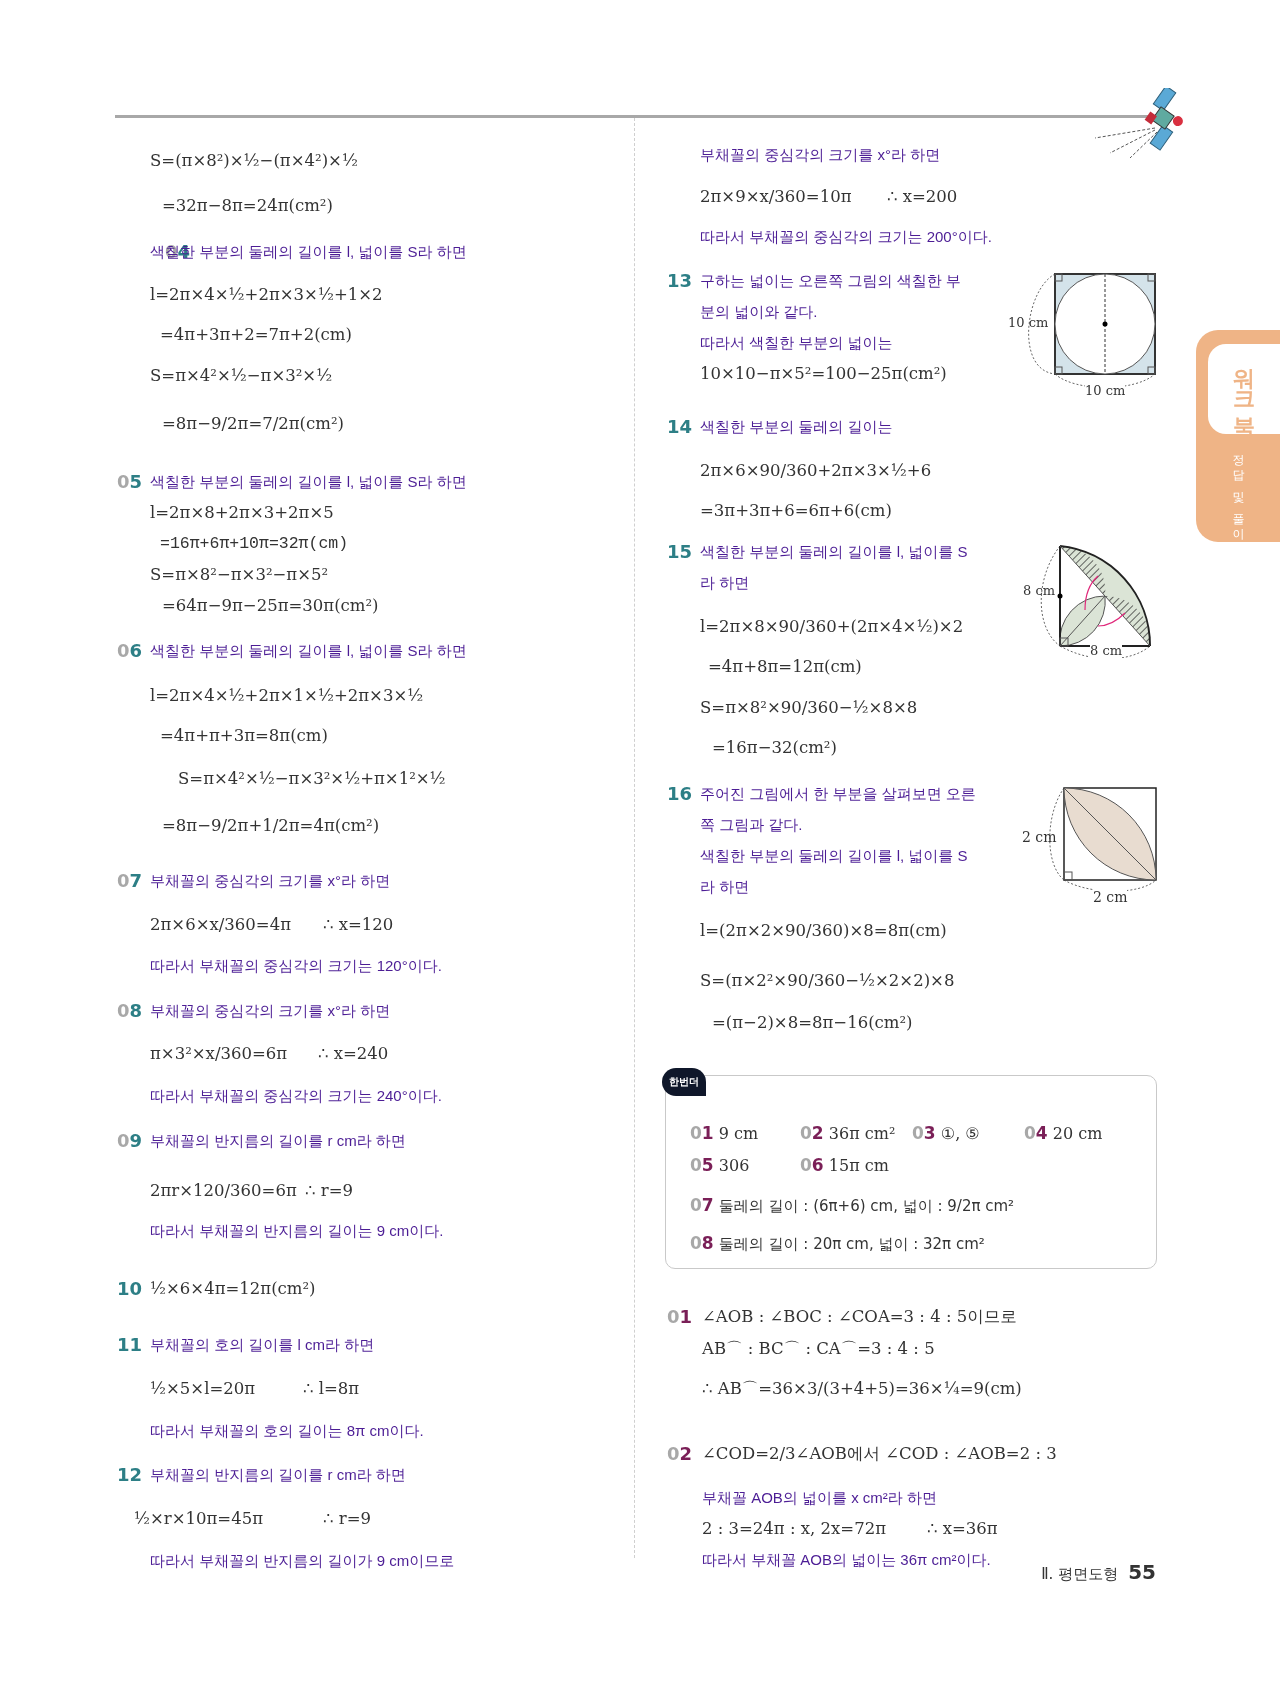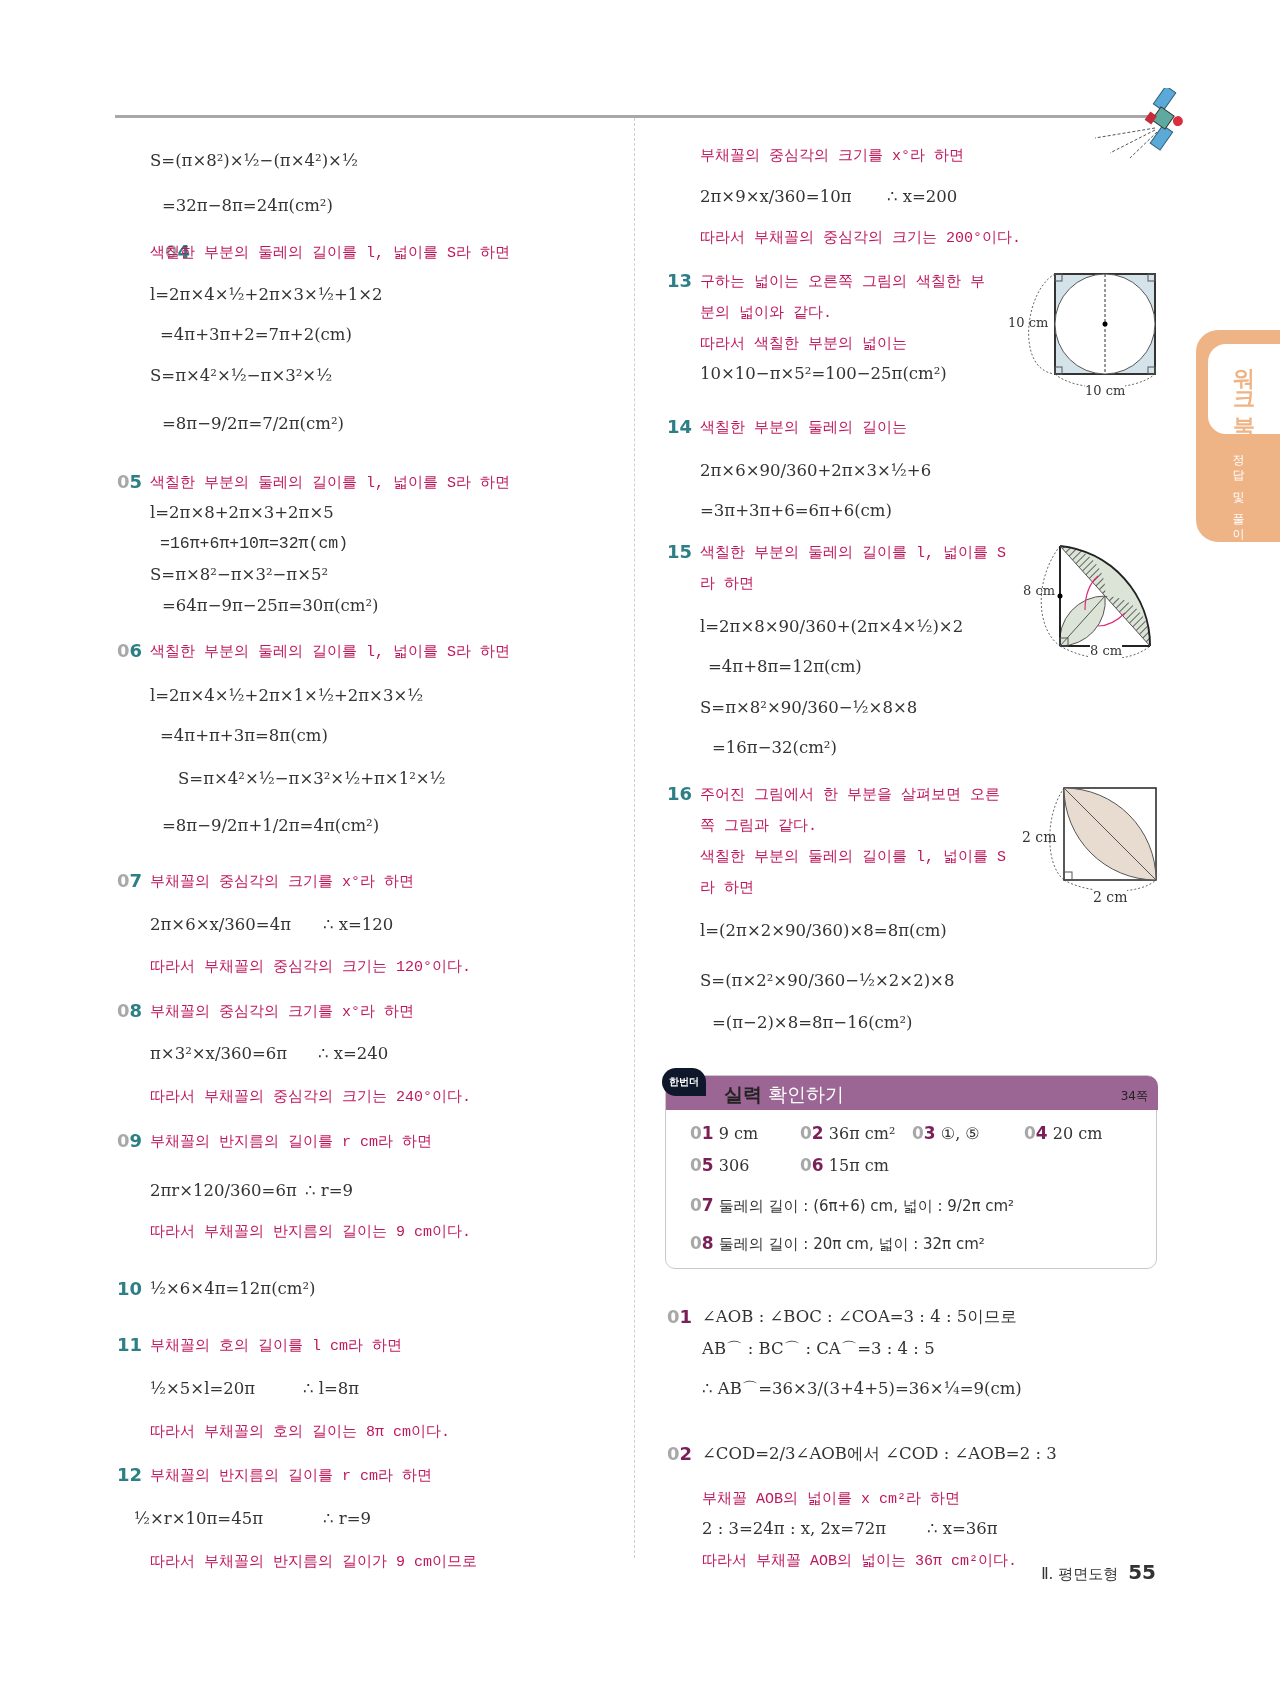--- a/index.html
+++ b/index.html
@@ -11,21 +11,21 @@
 
   .satellite { position: absolute; left: 1085px; top: 88px; width: 100px; height: 70px; }
 
   .side-tab { position: absolute; left: 1196px; top: 330px; width: 84px; height: 212px; background: #efb486; border-radius: 22px 0 0 22px; }
   .side-tab-inner { position: absolute; left: 12px; top: 14px; width: 72px; height: 90px; background: #ffffff; border-radius: 18px 0 0 18px; display: flex; align-items: center; justify-content: center; }
   .side-tab-title { writing-mode: vertical-rl; font-family: "DejaVu Sans", sans-serif; font-weight: bold; color: #efb486; font-size: 22px; letter-spacing: 2px; }
   .side-tab-sub { position: absolute; left: 0; top: 116px; width: 84px; height: 90px; display: flex; justify-content: center; }
   .side-tab-subtext { writing-mode: vertical-rl; font-family: "DejaVu Sans", sans-serif; color: #ffffff; font-size: 12px; letter-spacing: 3px; }
 
   .line { position: absolute; white-space: nowrap; font-size: 16.5px; line-height: 22px; color: #333; }
-  .line .txt { font-family: Liberation Mono, monospace; font-size: 15px; color: #be185d; }
+  .line .txt { font-family: Liberation Sans, sans-serif; font-size: 15px; color: #4c1d95; }
   .qnum { position: absolute; font-family: "DejaVu Sans", sans-serif; font-weight: bold; font-size: 18px; line-height: 22px; }
   .qnum .d1 { color: #a8a8a8; }
   .qnum .d2 { color: #2d7f86; }
   .qnum.solid { color: #2d7f86; }
 
   
   .answer-box { position: absolute; left: 665px; top: 1075px; width: 492px; height: 194px; border: 1px solid #c9c9c9; border-radius: 10px; }
   .answer-header { position: absolute; left: 0; top: 0; width: 492px; height: 34px; background: #9b6693; border-radius: 10px 10px 0 0; }
   .answer-badge { position: absolute; left: -4px; top: -8px; width: 44px; height: 28px; background: #0f172a; border-radius: 14px 14px 0 14px; color: #fff; font-family: "DejaVu Sans", sans-serif; font-size: 10px; font-weight: bold; display: flex; align-items: center; justify-content: center; }
   .answer-title { position: absolute; left: 58px; top: 6px; font-family: "DejaVu Sans", sans-serif; font-size: 19px; color: #fff; }
@@ -216,24 +216,20 @@
     <path d="M24 100 C 50 115, 100 115, 116 100" fill="none" stroke="#666" stroke-dasharray="2,2"></path>
     <rect x="24" y="8" width="92" height="92" fill="#ffffff" stroke="#222" stroke-width="1.5"></rect>
     <path d="M24 8 A 92 92 0 0 1 116 100 A 92 92 0 0 1 24 8 Z" fill="#e8dcd0" stroke="#555"></path>
     <line x1="24" y1="8" x2="116" y2="100" stroke="#555"></line>
     <rect x="24" y="92" width="8" height="8" fill="none" stroke="#555"></rect>
   </svg>
   <div class="line" style="left:1022px; top:826px; font-size:14px;">2 cm</div>
   <div class="line" style="left:1093px; top:886px; font-size:14px; background:#fff;">2 cm</div>
 
   <div class="answer-box">
-    <div class="answer-header">
-      <div class="answer-title"><b>실력</b><span> 확인하기</span></div>
-      <div class="answer-page">34쪽</div>
-    </div>
     <div class="answer-badge">한번더</div>
 
     <div class="ans" style="left:24px; top:46px;"><span class="an"><span class="d1">0</span><span class="d2">1</span></span> <span>9 cm</span></div>
     <div class="ans" style="left:134px; top:46px;"><span class="an"><span class="d1">0</span><span class="d2">2</span></span> <span>36π cm²</span></div>
     <div class="ans" style="left:246px; top:46px;"><span class="an"><span class="d1">0</span><span class="d2">3</span></span> <span>①, ⑤</span></div>
     <div class="ans" style="left:358px; top:46px;"><span class="an"><span class="d1">0</span><span class="d2">4</span></span> <span>20 cm</span></div>
     <div class="ans" style="left:24px; top:78px;"><span class="an"><span class="d1">0</span><span class="d2">5</span></span> <span>306</span></div>
     <div class="ans" style="left:134px; top:78px;"><span class="an"><span class="d1">0</span><span class="d2">6</span></span> <span>15π cm</span></div>
     <div class="ans" style="left:24px; top:118px;"><span class="an"><span class="d1">0</span><span class="d2">7</span></span> <span class="txt">둘레의 길이 : (6π+6) cm, 넓이 : 9/2π cm²</span></div>
     <div class="ans" style="left:24px; top:156px;"><span class="an"><span class="d1">0</span><span class="d2">8</span></span> <span class="txt">둘레의 길이 : 20π cm, 넓이 : 32π cm²</span></div>

